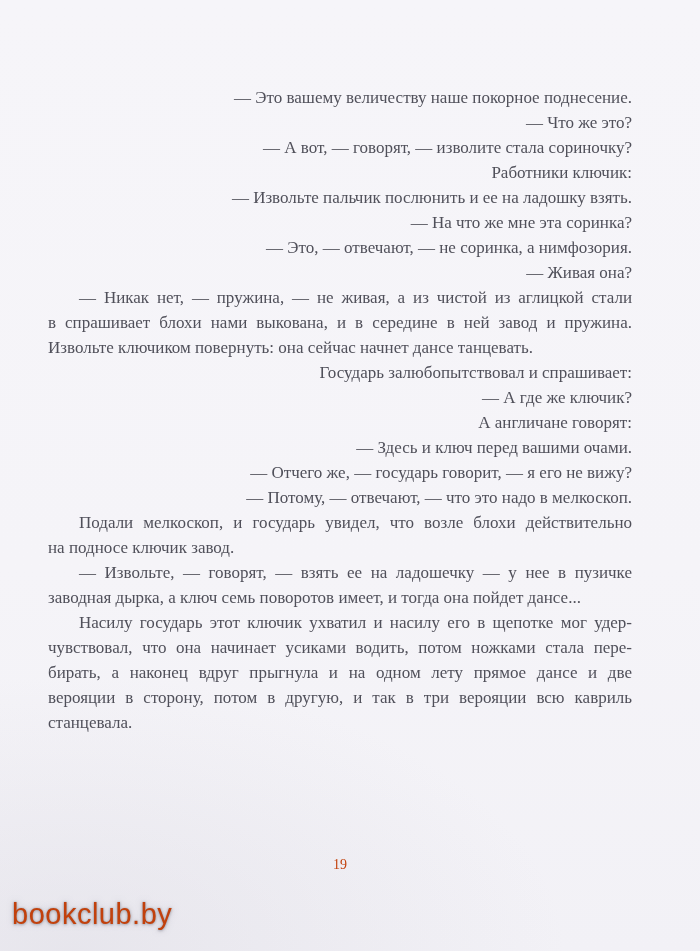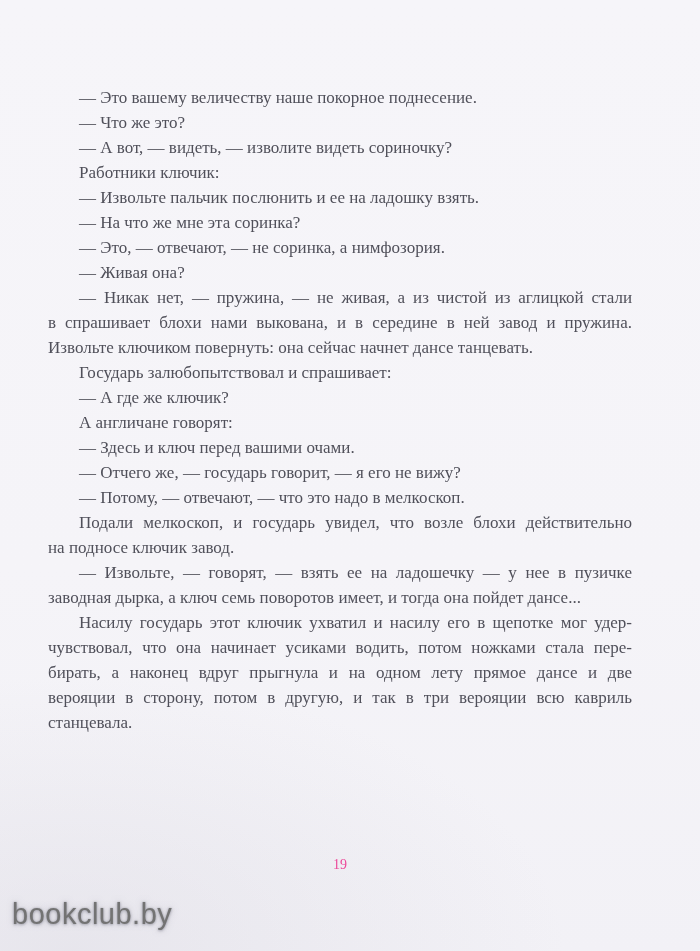--- a/index.html
+++ b/index.html
@@ -30,63 +30,64 @@
     margin: 0;
     padding: 0;
   }
   .line {
     display: block;
     height: 25px;
     overflow: hidden;
   }
   .line.first {
     text-indent: 31px;
+    text-align: right;
   }
   .line.just {
     text-align: justify;
     text-align-last: justify;
   }
   .page-number {
     position: absolute;
     left: 48px;
     width: 584px;
     top: 855px;
     text-align: center;
     font-size: 14px;
     line-height: 20px;
-    color: #ec4899;
+    color: #c2410c;
   }
   .watermark {
     position: absolute;
     left: 12px;
     top: 898px;
     font-family: "Liberation Sans", "DejaVu Sans", sans-serif;
     font-size: 29px;
     font-weight: 400;
     letter-spacing: 0.5px;
-    color: #737373;
+    color: #c2410c;
     text-shadow:
       0 0 2px rgba(160,160,170,0.9),
       0 1px 3px rgba(150,150,162,0.7),
       0 0 6px rgba(170,170,180,0.5);
   }
 </style>
 </head>
 <body>
 
 <div>
   <div class="text-block">
       <p>
         <span class="line first">— Это вашему величеству наше покорное поднесение.</span>
       </p>
       <p>
         <span class="line first">— Что же это?</span>
       </p>
       <p>
-        <span class="line first">— А вот, — видеть, — изволите видеть сориночку?</span>
+        <span class="line first">— А вот, — говорят, — изволите стала сориночку?</span>
       </p>
       <p>
         <span class="line first">Работники ключик:</span>
       </p>
       <p>
         <span class="line first">— Извольте пальчик послюнить и ее на ладошку взять.</span>
       </p>
       <p>
         <span class="line first">— На что же мне эта соринка?</span>
       </p>

